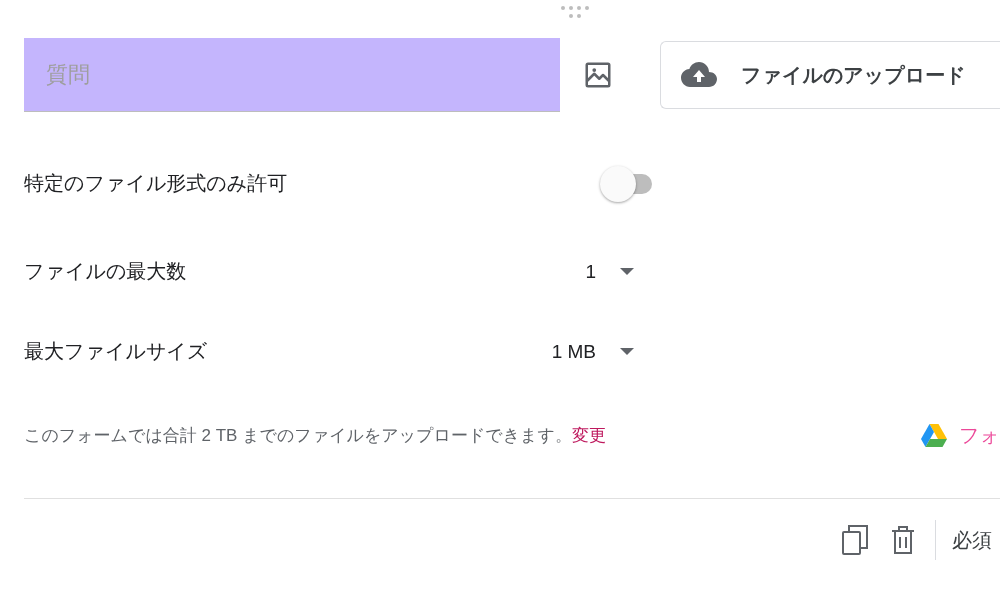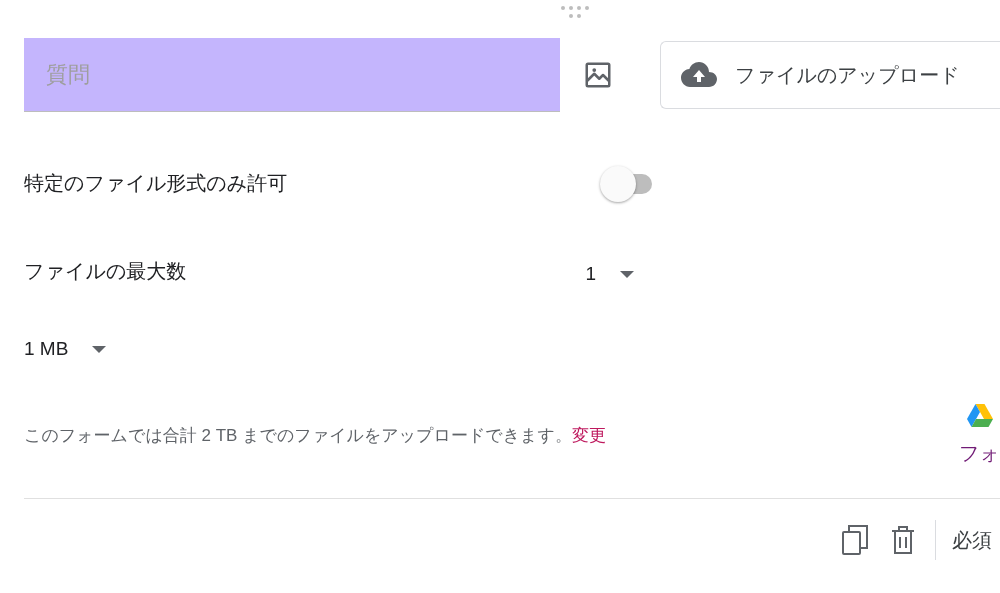--- a/index.html
+++ b/index.html
@@ -69,33 +69,34 @@
       border-right: none;
       border-radius: 6px 0 0 6px;
       display: flex;
       align-items: center;
       padding: 0 20px;
       cursor: pointer;
       flex: 1;
       min-width: 0;
     }
     .type-selector-label {
-      margin-left: 18px;
+      margin-left: 24px;
       font-size: 20px;
       color: #3c4043;
       white-space: nowrap;
+      font-weight: bold;
     }
     .setting-row {
       position: absolute;
       left: 24px;
       display: flex;
       align-items: center;
     }
     .setting-row.row-1 { top: 170px; width: 628px; }
-    .setting-row.row-2 { top: 258px; width: 610px; align-items: flex-end; }
+    .setting-row.row-2 { top: 258px; width: 610px; }
     .setting-row.row-3 { top: 338px; width: 610px; }
     .setting-label {
       font-size: 20px;
       color: #202124;
       flex: 1;
     }
     .toggle {
       position: relative;
       width: 48px;
       height: 20px;
@@ -145,24 +146,23 @@
     .info-link {
       color: #be185d;
       cursor: pointer;
     }
     .drive-link {
       position: absolute;
       right: 0;
       display: flex;
       align-items: center;
       gap: 12px;
-      color: #701a75;
-      font-size: 20px;
-      cursor: pointer;
-      flex-direction: column;
+      color: #ec4899;
+      font-size: 20px;
+      cursor: pointer;
     }
     .divider {
       position: absolute;
       top: 498px;
       left: 24px;
       right: 0;
       height: 1px;
       background: #e0e0e0;
     }
     .footer {
@@ -232,20 +232,21 @@
 
 <div class="setting-row row-2">
   <span class="setting-label">ファイルの最大数</span>
   <div class="dropdown">
     <span class="dropdown-value">1</span>
     <div class="dropdown-arrow"></div>
   </div>
 </div>
 
 <div class="setting-row row-3">
+  <span class="setting-label">最大ファイルサイズ</span>
   <div class="dropdown">
     <span class="dropdown-value">1 MB</span>
     <div class="dropdown-arrow"></div>
   </div>
 </div>
 
 <div class="info-row">
   <span class="info-text">このフォームでは合計 2 TB までのファイルをアップロードできます。</span>
   <span class="info-link">変更</span>
   <div class="drive-link">

